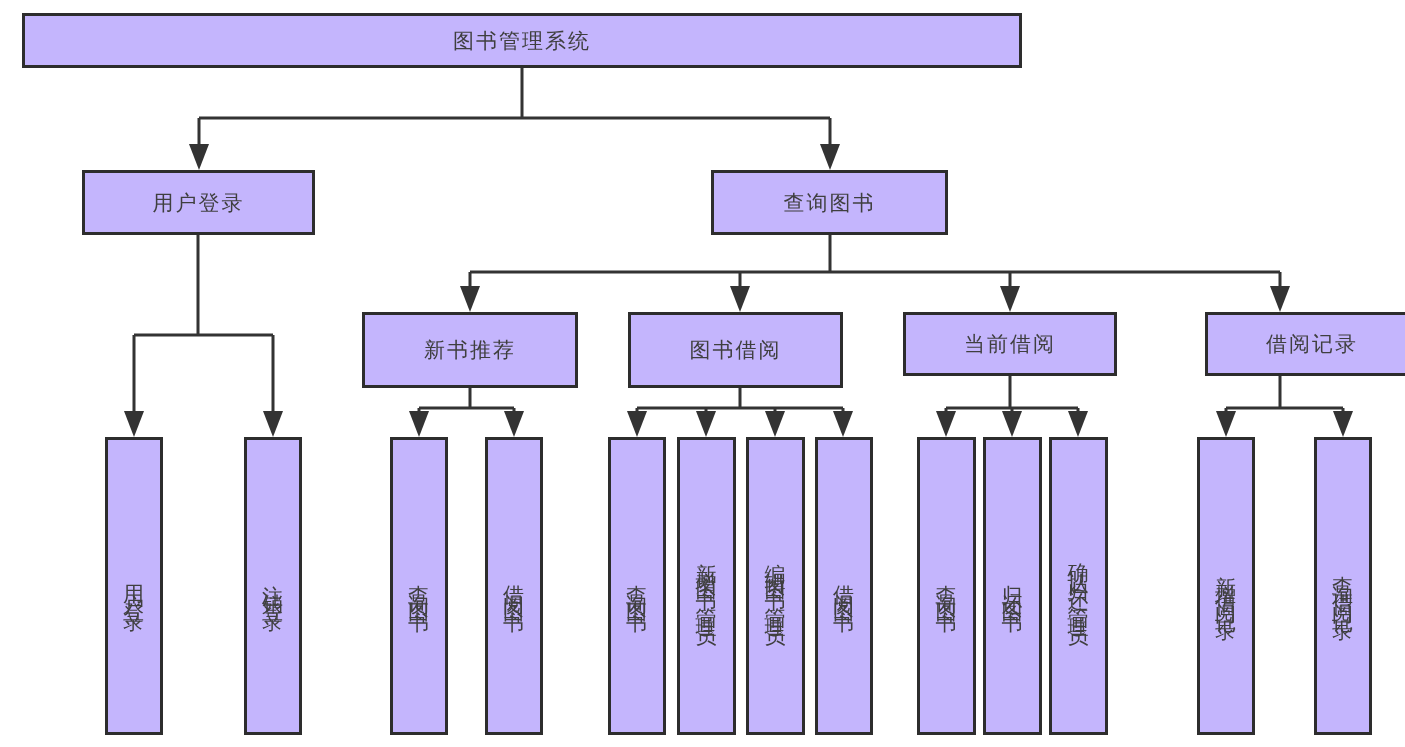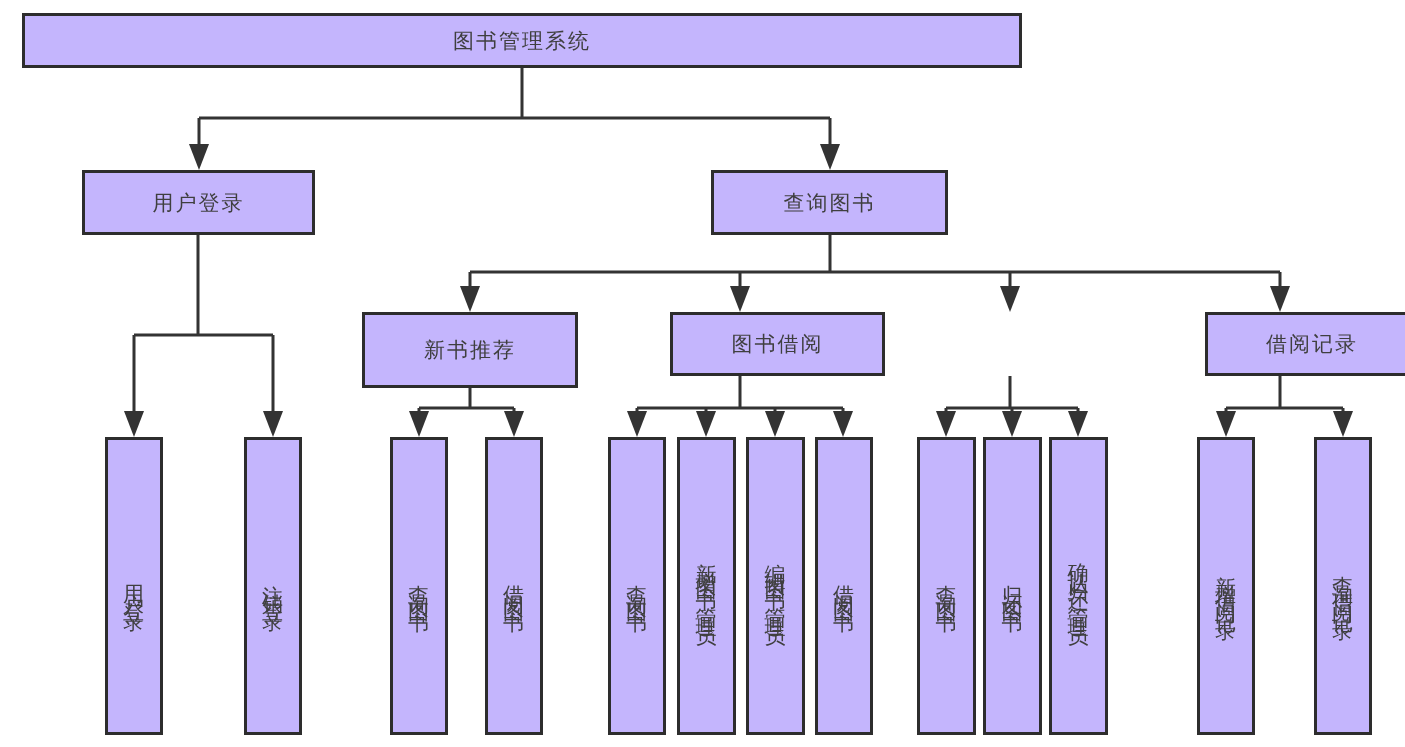--- a/index.html
+++ b/index.html
@@ -104,21 +104,22 @@
       <polygon points="1333,411 1353,411 1343,437"></polygon>
     </g>
   </svg>
 
   <div class="node hbox" style="left:22px; top:13px; width:1000px; height:55px;">图书管理系统</div>
 
   <div class="node hbox" style="left:82px; top:170px; width:233px; height:65px;">用户登录</div>
   <div class="node hbox" style="left:711px; top:170px; width:237px; height:65px;">查询图书</div>
 
   <div class="node hbox" style="left:362px; top:312px; width:216px; height:76px;">新书推荐</div>
-  <div class="node hbox" style="left:670px; top:312px; width:215px; height:64px;">图书借阅</div>
+  <div class="node hbox" style="left:628px; top:312px; width:215px; height:76px;">图书借阅</div>
+  <div class="node hbox" style="left:903px; top:312px; width:214px; height:64px;">当前借阅</div>
   <div class="node hbox" style="left:1173px; top:312px; width:214px; height:64px;margin-left:32px;">借阅记录</div>
 
   <div class="node vbox" style="left:105px; top:437px; width:58px; height:298px;">
     <span>用户登录</span>
   </div>
   <div class="node vbox" style="left:244px; top:437px; width:58px; height:298px;">
     <span>注销登录</span>
   </div>
 
   <div class="node vbox" style="left:390px; top:437px; width:58px; height:298px;">

